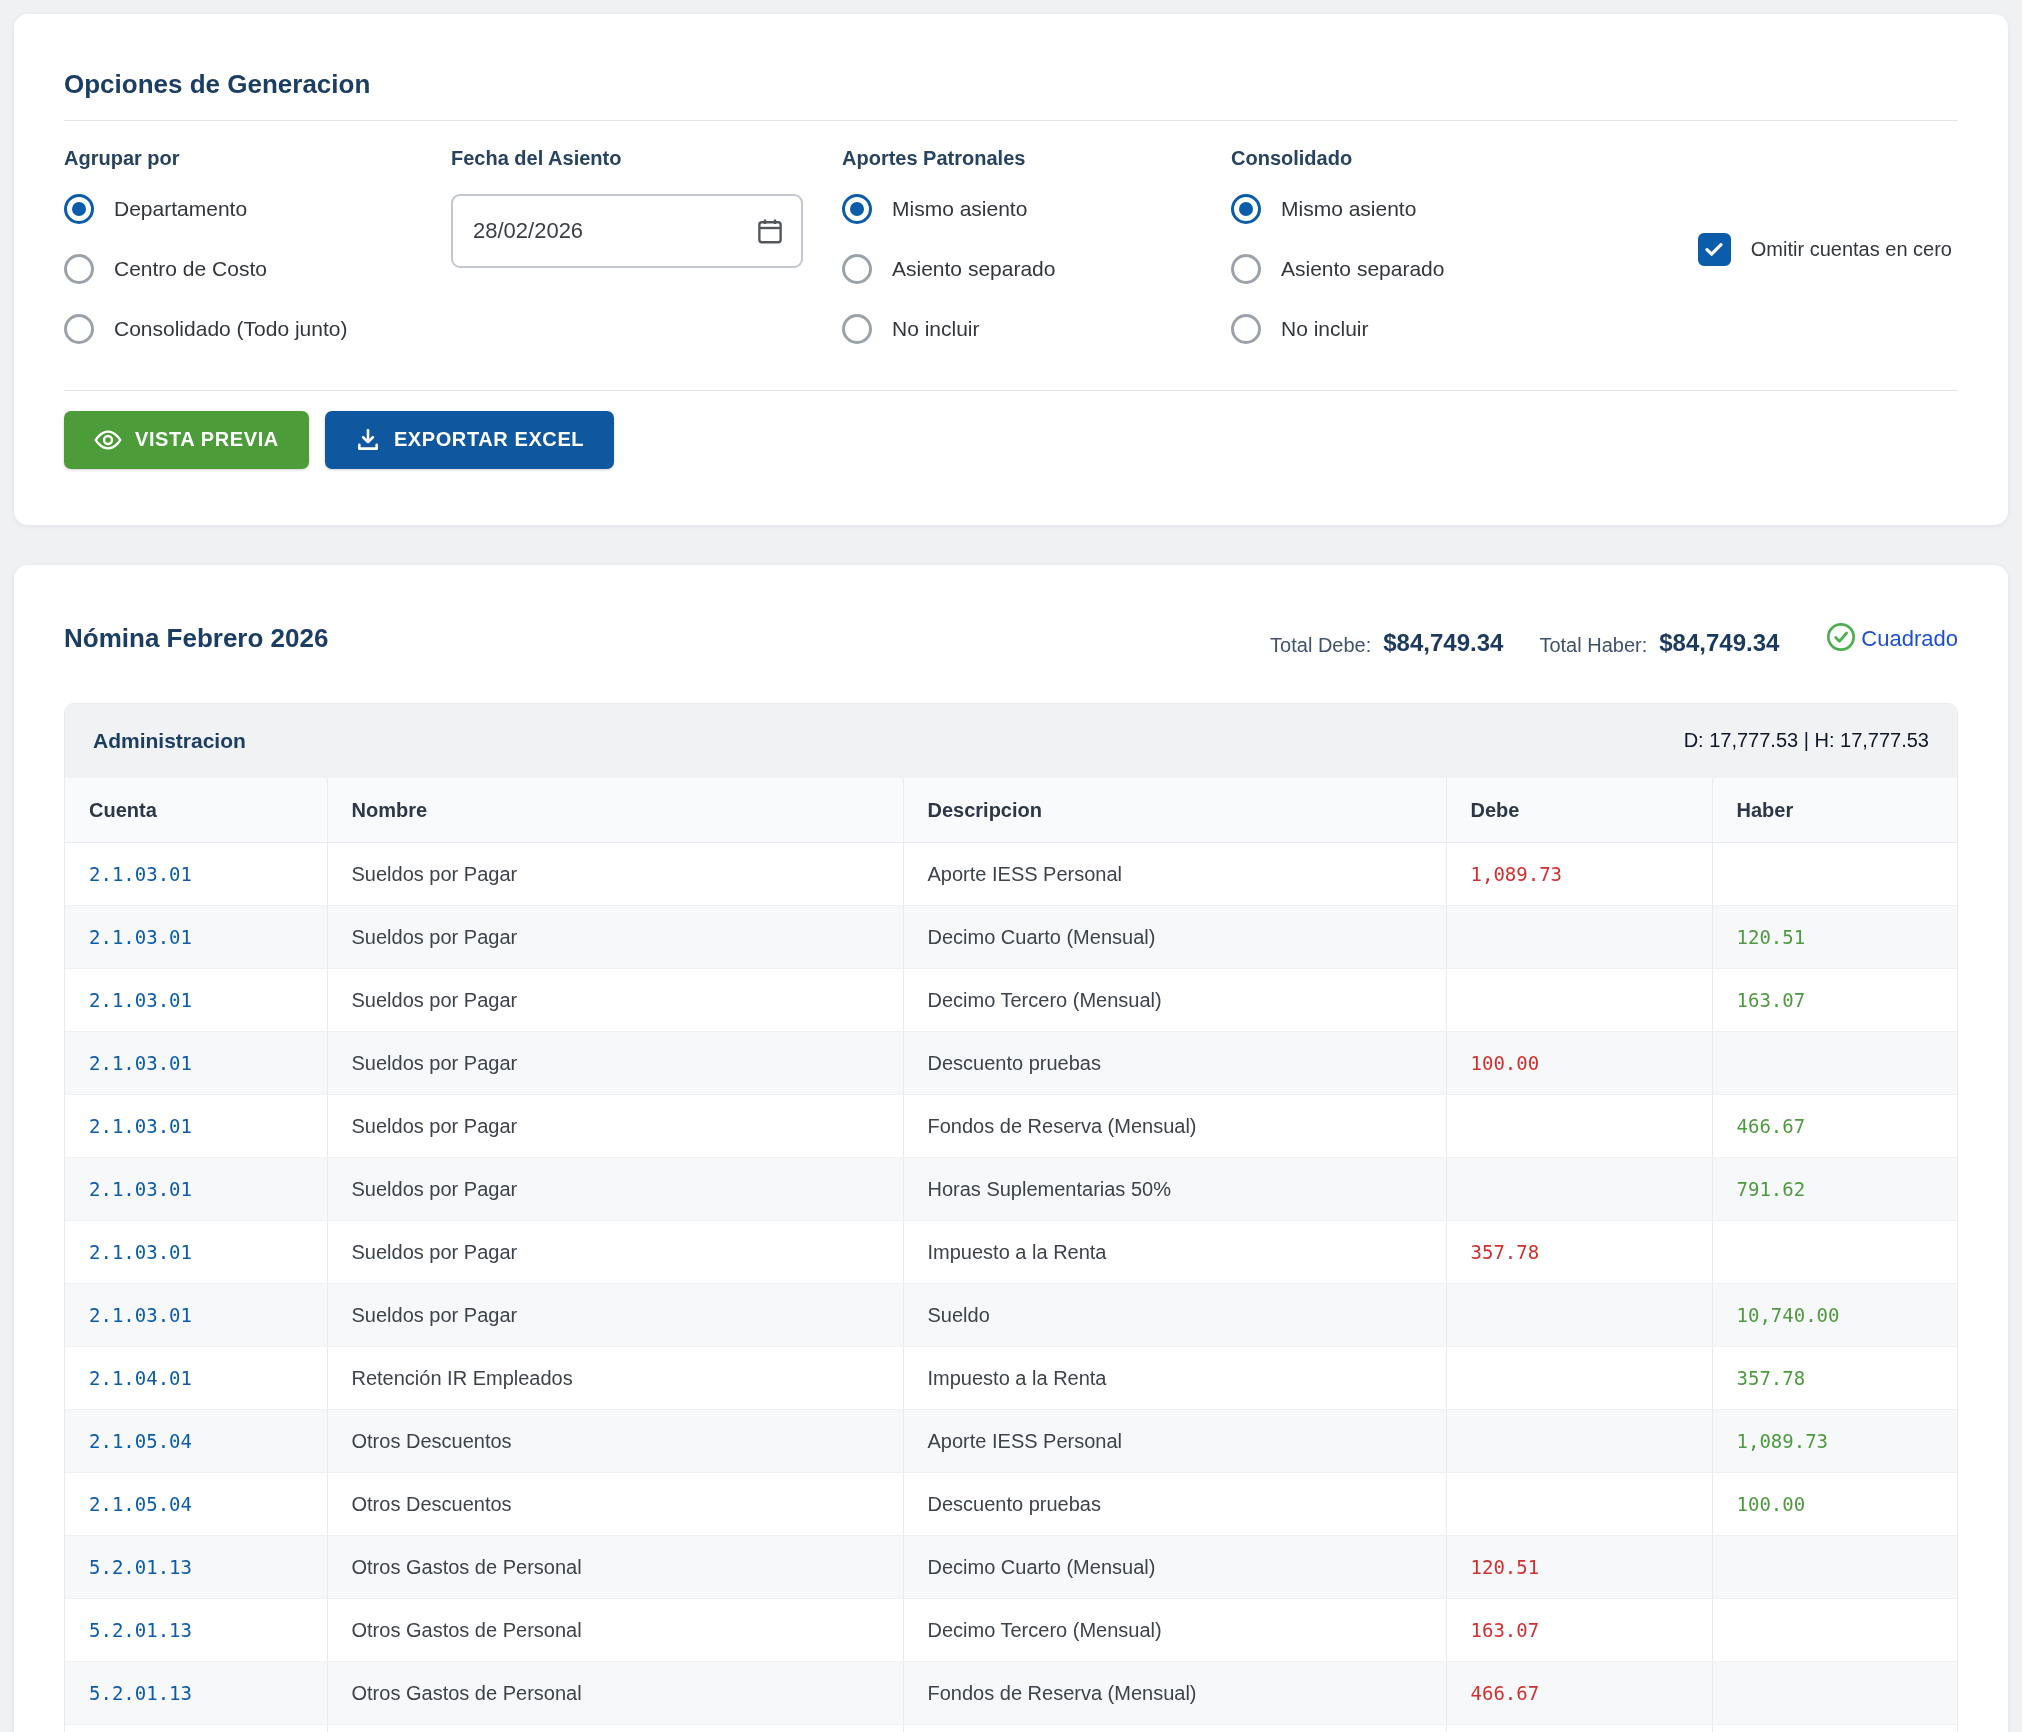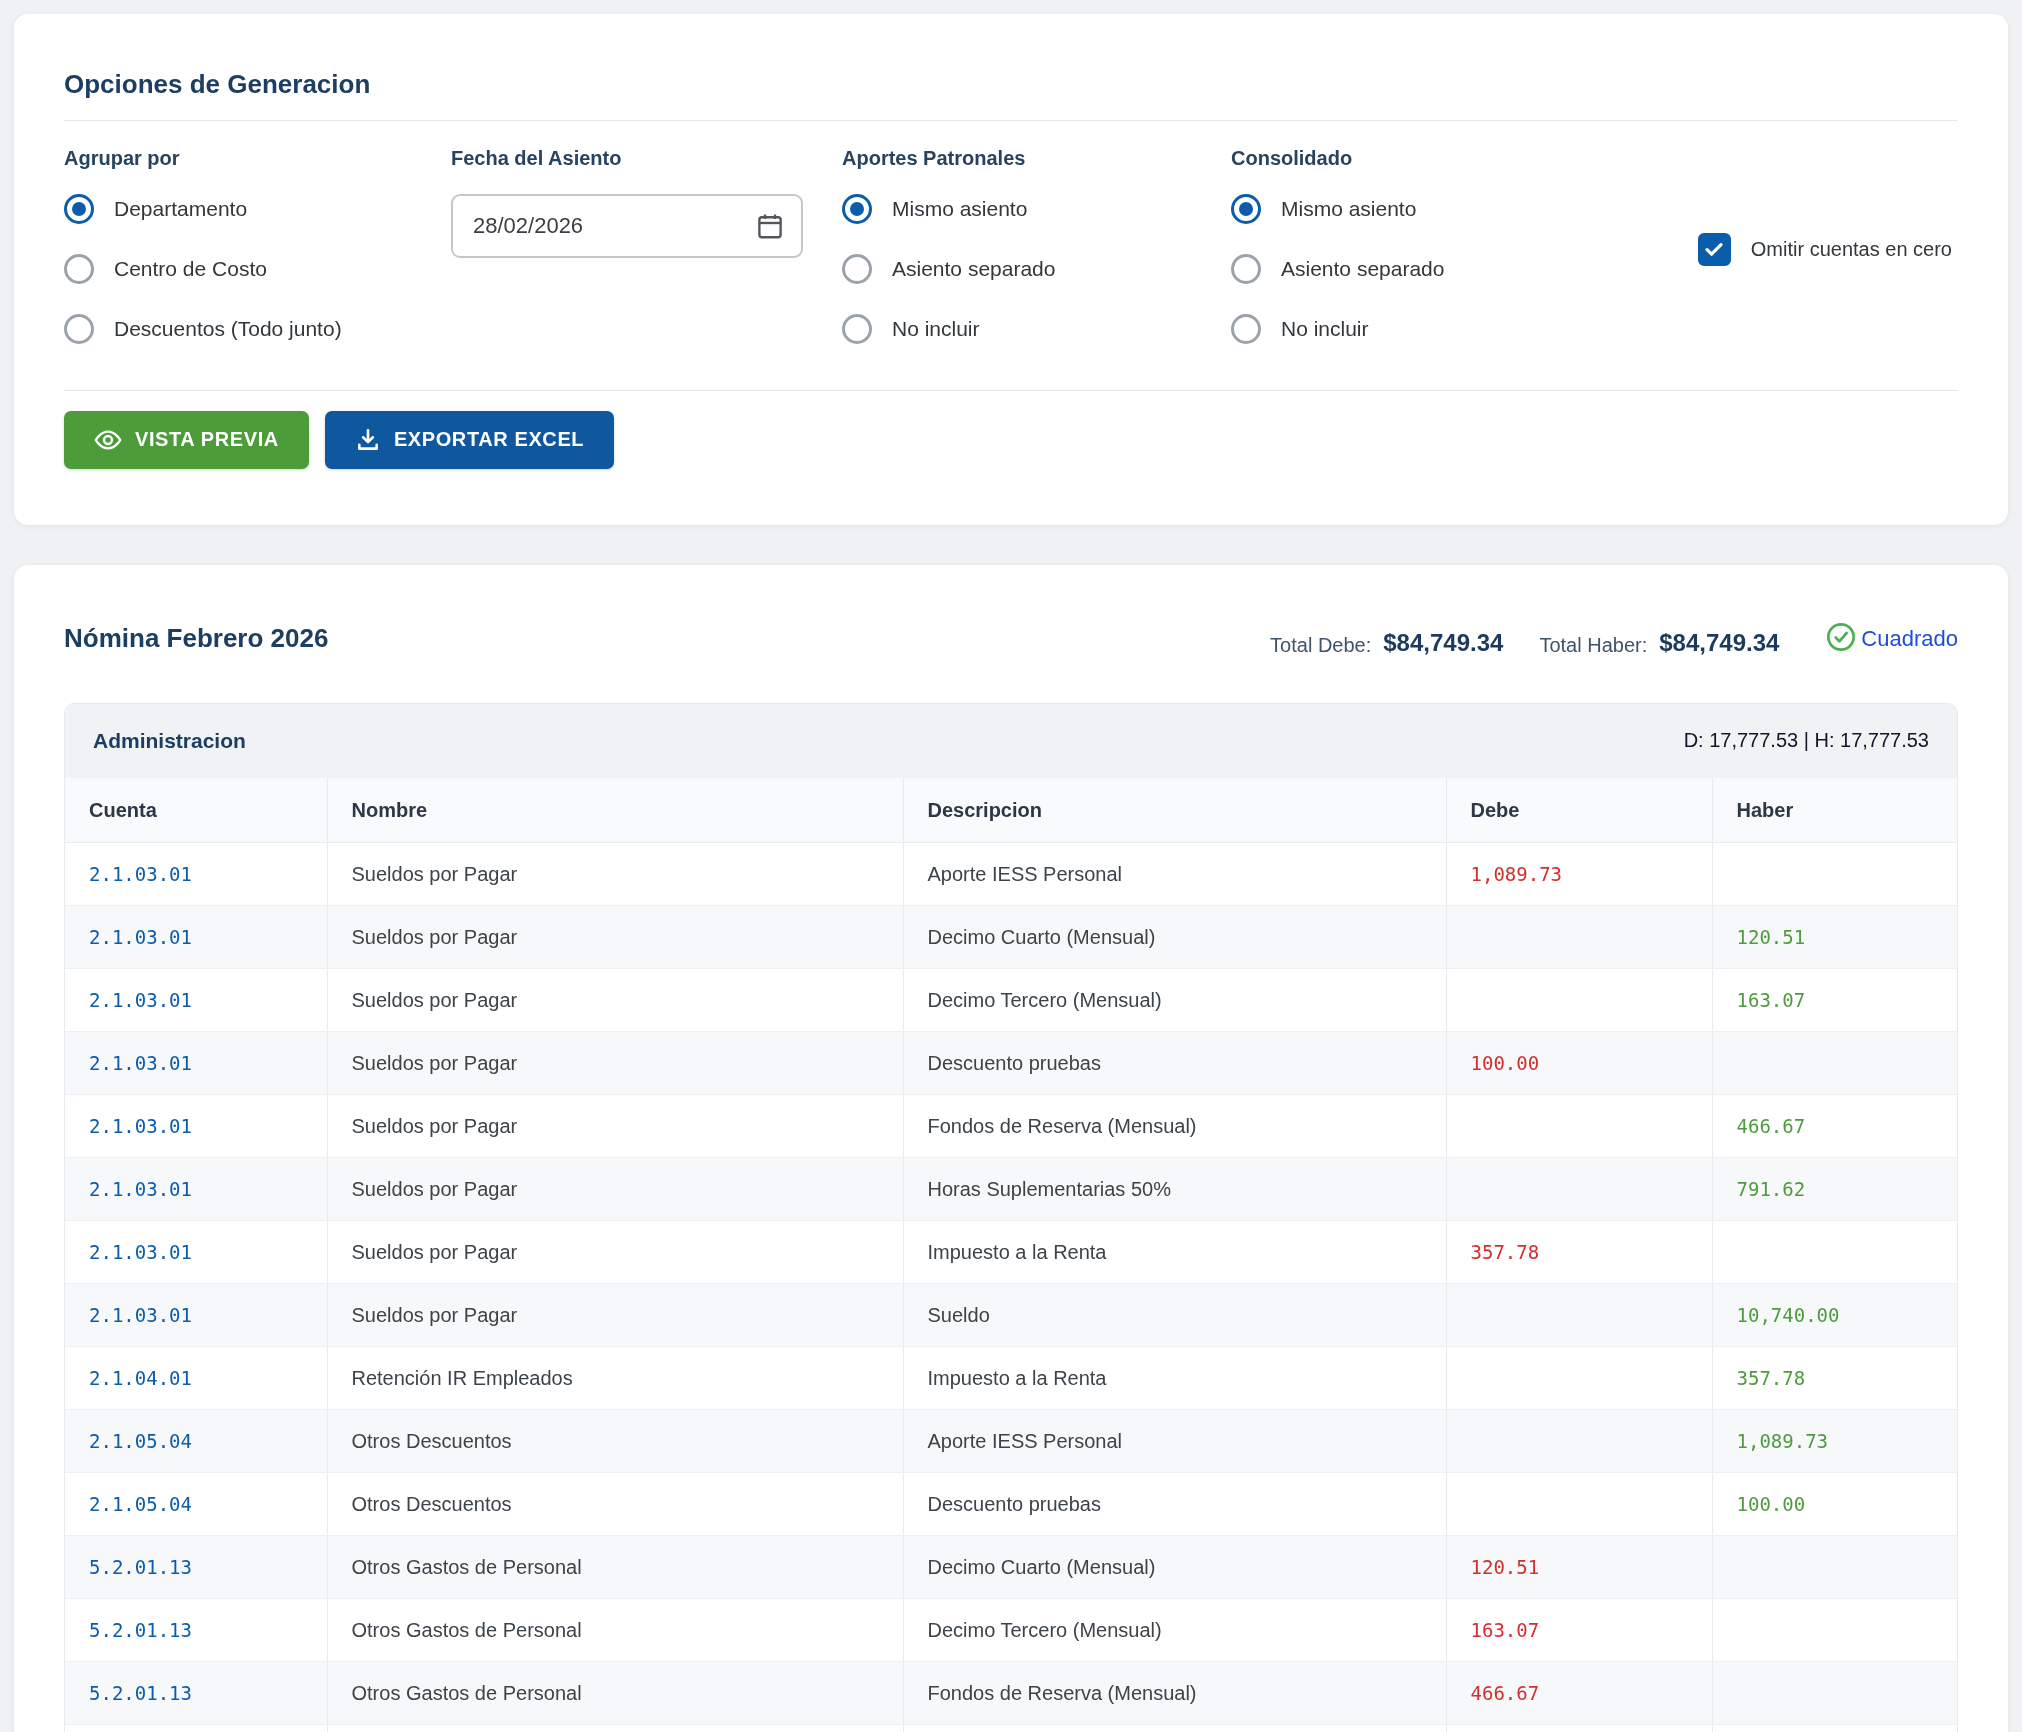--- a/index.html
+++ b/index.html
@@ -40,21 +40,21 @@
   }
   .radio.on { border-color: #0b5cab; }
   .radio.on::after {
     content: ""; position: absolute; left: 50%; top: 50%;
     width: 14px; height: 14px; border-radius: 50%;
     background: #0b5cab; transform: translate(-50%,-50%);
   }
   .radio-label { font-size: 21px; color: #32373c; margin-left: 20px; white-space: nowrap; }
 
   .date-input {
-    width: 352px; height: 64px; border: 2px solid #c3c8ce; border-radius: 9px;
+    width: 352px; height: 74px; border: 2px solid #c3c8ce; border-radius: 9px;
     display: flex; align-items: center; justify-content: space-between;
     padding: 0 16px 0 20px; background: #fff;
   }
   .date-input .date-value { font-size: 22px; color: #3a3f45; }
   .date-input svg { display: block; }
 
   .checkbox-row { display: flex; align-items: center; cursor: pointer; }
   .checkbox {
     width: 33px; height: 33px; border-radius: 6px; border: 2px solid #9ba2aa;
     background: #fff; flex: 0 0 auto; display: flex; align-items: center; justify-content: center;
@@ -129,21 +129,21 @@
     <span class="radio-label">Departamento</span>
   </label>
 
   <label class="radio-row">
     <span class="radio"></span>
     <span class="radio-label">Centro de Costo</span>
   </label>
 
   <label class="radio-row">
     <span class="radio"></span>
-    <span class="radio-label">Descuentos (Todo junto)</span>
+    <span class="radio-label">Consolidado (Todo junto)</span>
   </label>
 </div>
     </div>
 
     <div class="form-col col-date">
       <div class="field-label">Fecha del Asiento</div>
       <div class="date-input">
         <span class="date-value">28/02/2026</span>
         <span>
           <svg width="30" height="30" viewBox="0 0 24 24" fill="none" stroke="#53575c" stroke-width="1.9">

